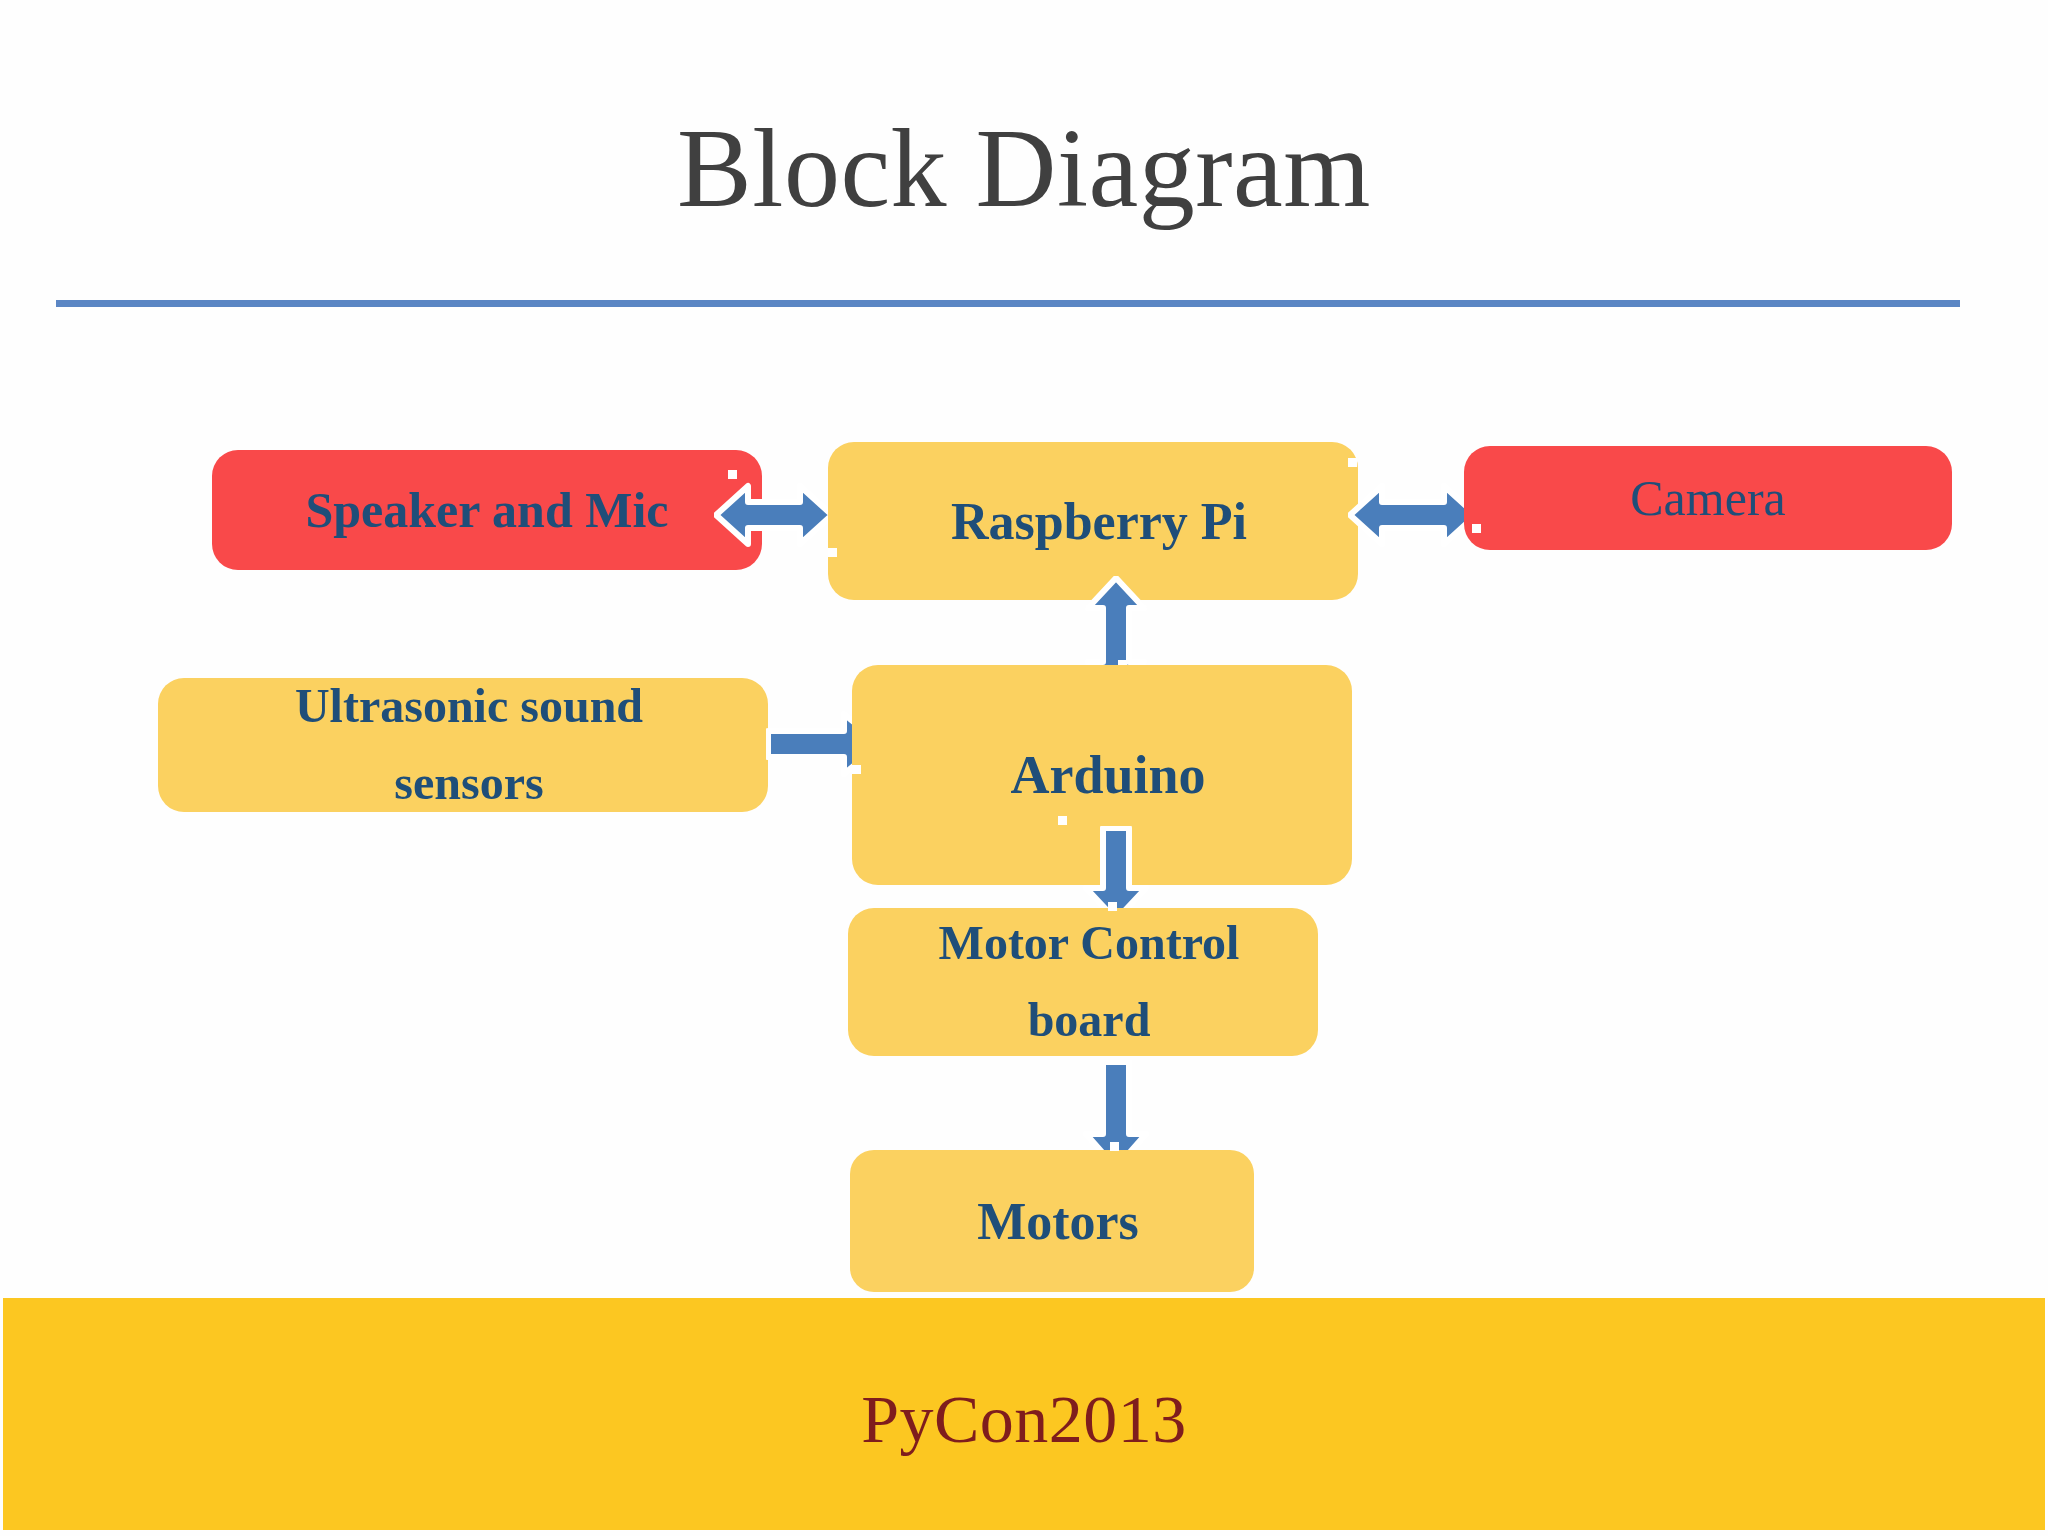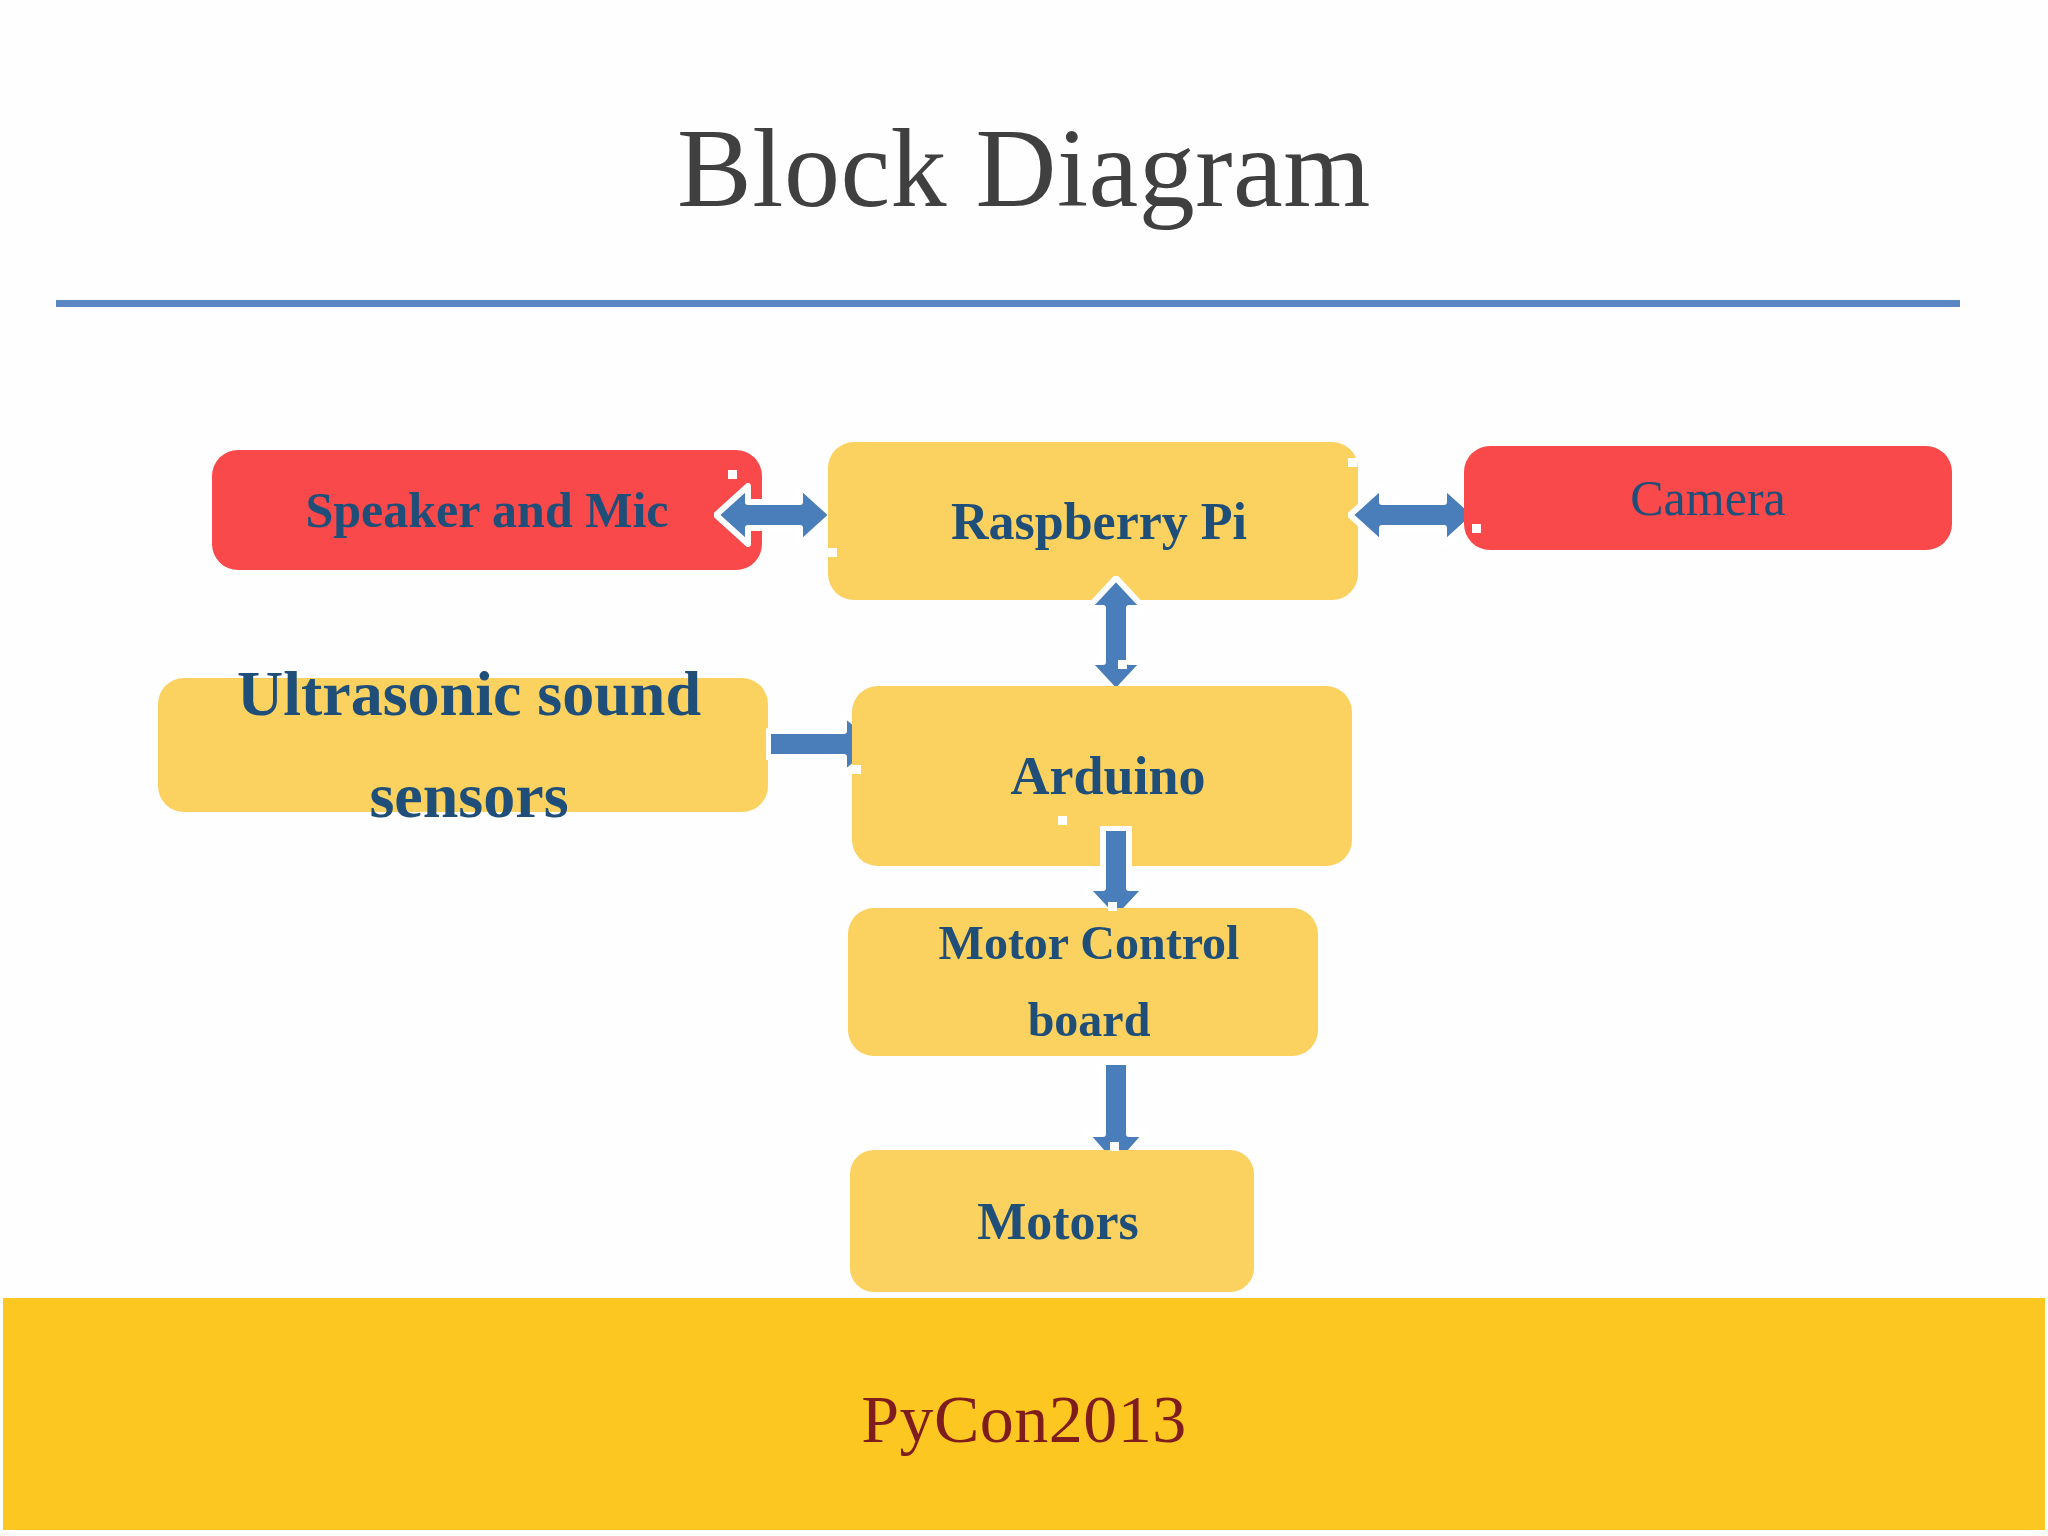--- a/index.html
+++ b/index.html
@@ -131,34 +131,34 @@
   </div>
   <div class="handle" style="left:1472px; top:524px;"></div>
 
   <div class="arrow" style="left:1080px; top:576px; width:72px; height:118px;">
     <svg width="72" height="118" viewBox="0 0 72 118">
       <polygon points="36,2 64,32 49,32 49,86 64,86 36,116 8,86 23,86 23,32 8,32" fill="#4A7EBB" stroke="#ffffff" stroke-width="6" stroke-linejoin="round"></polygon>
     </svg>
   </div>
   <div class="handle" style="left:1118px; top:660px;"></div>
 
-  <div class="node yellow two-line" style="left:158px; top:678px; width:610px; height:134px; font-size:64px;">
+  <div class="node yellow two-line" style="left:158px; top:678px; width:610px; height:134px; font-size:48px;">
     <span class="label">
       <span>Ultrasonic sound</span><br>
       <span>sensors</span>
     </span>
   </div>
 
   <div class="arrow" style="left:766px; top:710px; width:116px; height:68px;">
     <svg width="116" height="68" viewBox="0 0 116 68">
       <polygon points="2,21 78,21 78,4 114,34 78,64 78,47 2,47" fill="#4A7EBB" stroke="#ffffff" stroke-width="6" stroke-linejoin="round"></polygon>
     </svg>
   </div>
 
-  <div class="node yellow" style="left:852px; top:686px; width:500px; height:180px; font-size:54px;">
+  <div class="node yellow" style="left:852px; top:665px; width:500px; height:220px; font-size:54px;">
     <span class="label">Arduino</span>
   </div>
   <div class="handle" style="left:852px; top:765px;"></div>
   <div class="handle" style="left:1058px; top:816px;"></div>
 
   <div class="arrow" style="left:1082px; top:826px; width:68px; height:96px;">
     <svg width="68" height="96" viewBox="0 0 68 96">
       <polygon points="21,2 47,2 47,62 64,62 34,94 4,62 21,62" fill="#4A7EBB" stroke="#ffffff" stroke-width="6" stroke-linejoin="round"></polygon>
     </svg>
   </div>

